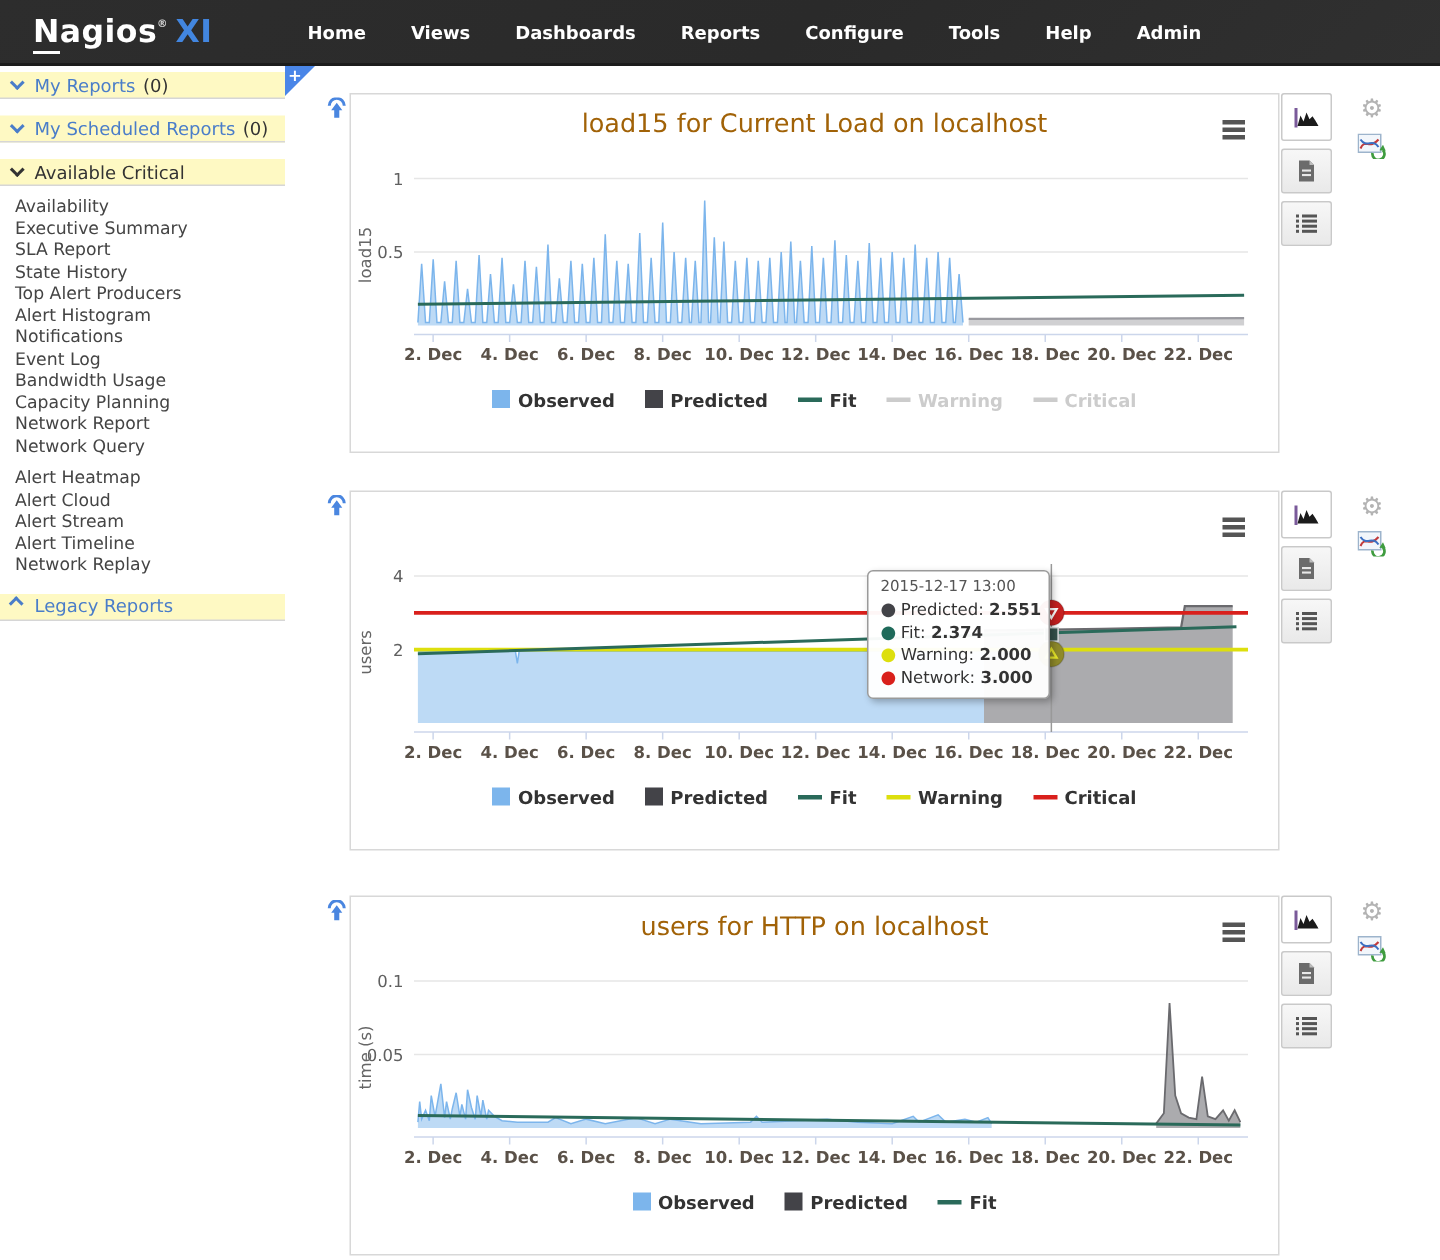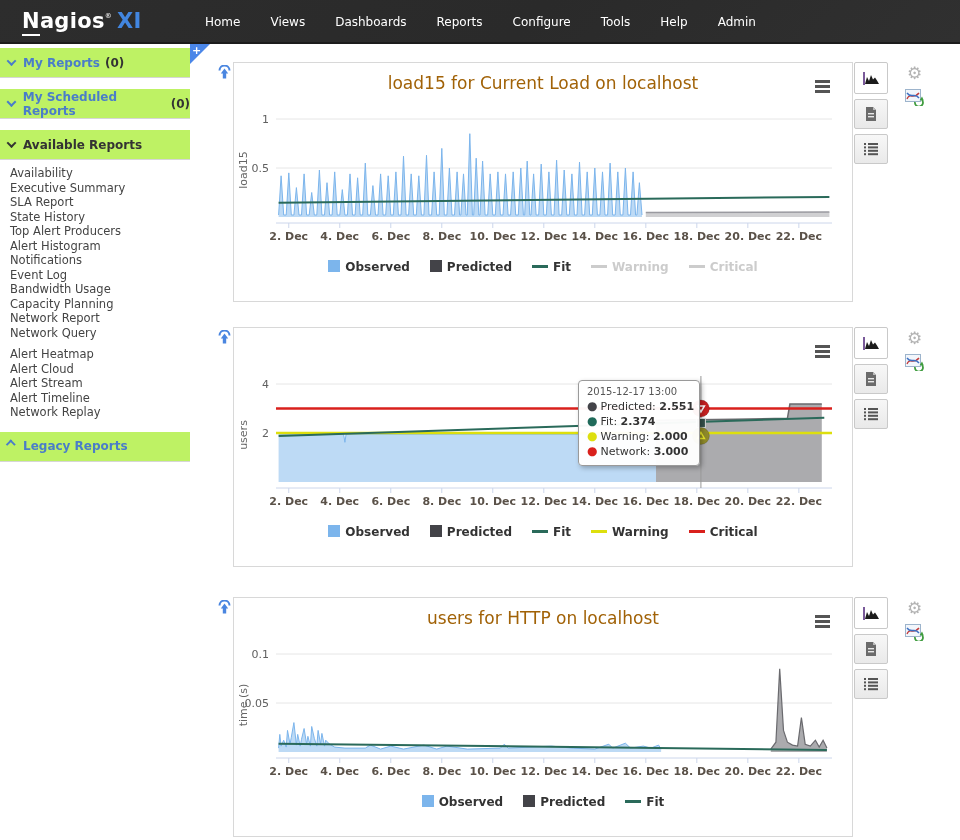--- a/index.html
+++ b/index.html
@@ -14,27 +14,27 @@
     position:absolute; top:0; left:0; width:960px; height:44px;
     background:linear-gradient(135deg,#2d2d2d 0%,#2a2a2a 55%,#303030 100%);
     border-bottom:2px solid #1c1c1c;
     display:flex; align-items:center;
   }
   #logo { margin-left:22px; font-size:21px; font-weight:bold; color:#fff; letter-spacing:.3px; white-space:nowrap; }
   #logo .logo-initial { border-bottom:2px solid #fff; padding-bottom:1px; }
   #logo .logo-mark { font-size:7px; vertical-align:10px; opacity:.8; }
   #logo .logo-suffix { color:#4286e0; margin-left:5px; }
   #nav-menu { position:absolute; left:205px; top:0; height:44px; display:flex; align-items:center; gap:30px; }
-  .nav-item { color:#fff; font-size:12px; font-weight:normal; cursor:pointer; white-space:nowrap; }
+  .nav-item { color:#fff; font-size:12px; font-weight:bold; cursor:pointer; white-space:nowrap; }
   
   #sidebar { position:absolute; top:44px; left:0; width:190px; height:796px; background:#fff; }
   .sb-head {
-    height:30px; background:#bef264; border-bottom:1px solid #d6d6d6;
+    height:18px; background:#fef9c3; border-bottom:1px solid #d6d6d6;
     display:flex; align-items:center; padding-left:8px; margin-top:11px;
-    font-size:12px; font-weight:bold; color:#333; cursor:pointer;
+    font-size:12px; font-weight:normal; color:#333; cursor:pointer;
   }
   .sb-head:first-child { margin-top:4px; }
   .sb-head.link { color:#4a7dc9; }
   .sb-head .count { color:#333; margin-left:5px; }
   .chev { display:inline-block; width:7px; height:7px; border:solid currentColor; border-width:0 0 2px 2px; margin-right:8px; }
   .chev.down { transform:rotate(-45deg) translate(1px,-1px); }
   .chev.up   { transform:rotate(135deg) translate(-1px,2px); }
   .sb-items { padding:6px 0 1px 10px; }
   .sb-item { font-size:11.5px; line-height:14.5px; color:#444; cursor:pointer; white-space:nowrap; }
   
@@ -95,21 +95,21 @@
       <span>My Reports</span>
       <span class="count">(0)</span>
     </div>
     <div class="sb-head link">
       <span class="chev down"></span>
       <span>My Scheduled Reports</span>
       <span class="count">(0)</span>
     </div>
     <div class="sb-head">
       <span class="chev down"></span>
-      <span>Available Reports</span>
+      <span>Available Critical</span>
     </div>
     <div class="sb-items">
       <div class="sb-item">Availability</div>
       <div class="sb-item">Executive Summary</div>
       <div class="sb-item">SLA Report</div>
       <div class="sb-item">State History</div>
       <div class="sb-item">Top Alert Producers</div>
       <div class="sb-item">Alert Histogram</div>
       <div class="sb-item">Notifications</div>
       <div class="sb-item">Event Log</div>

